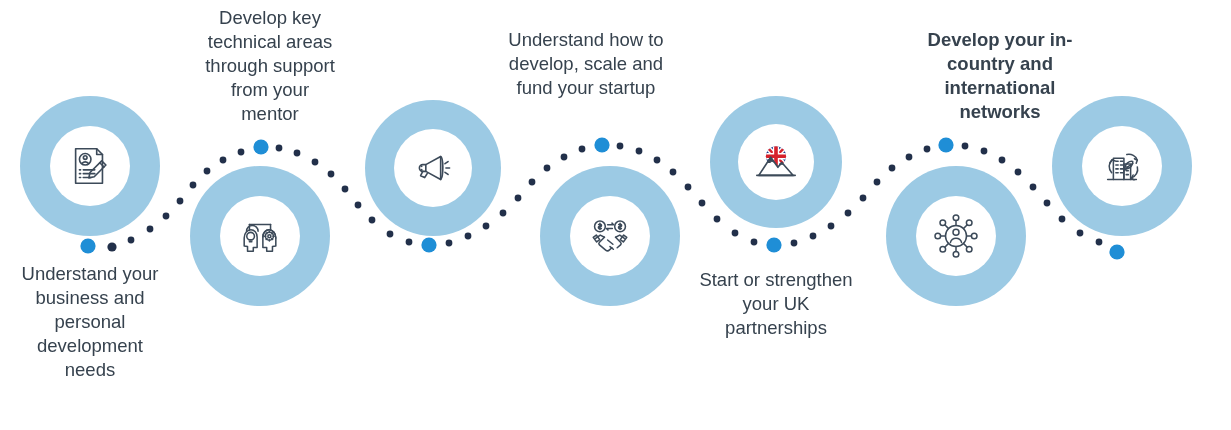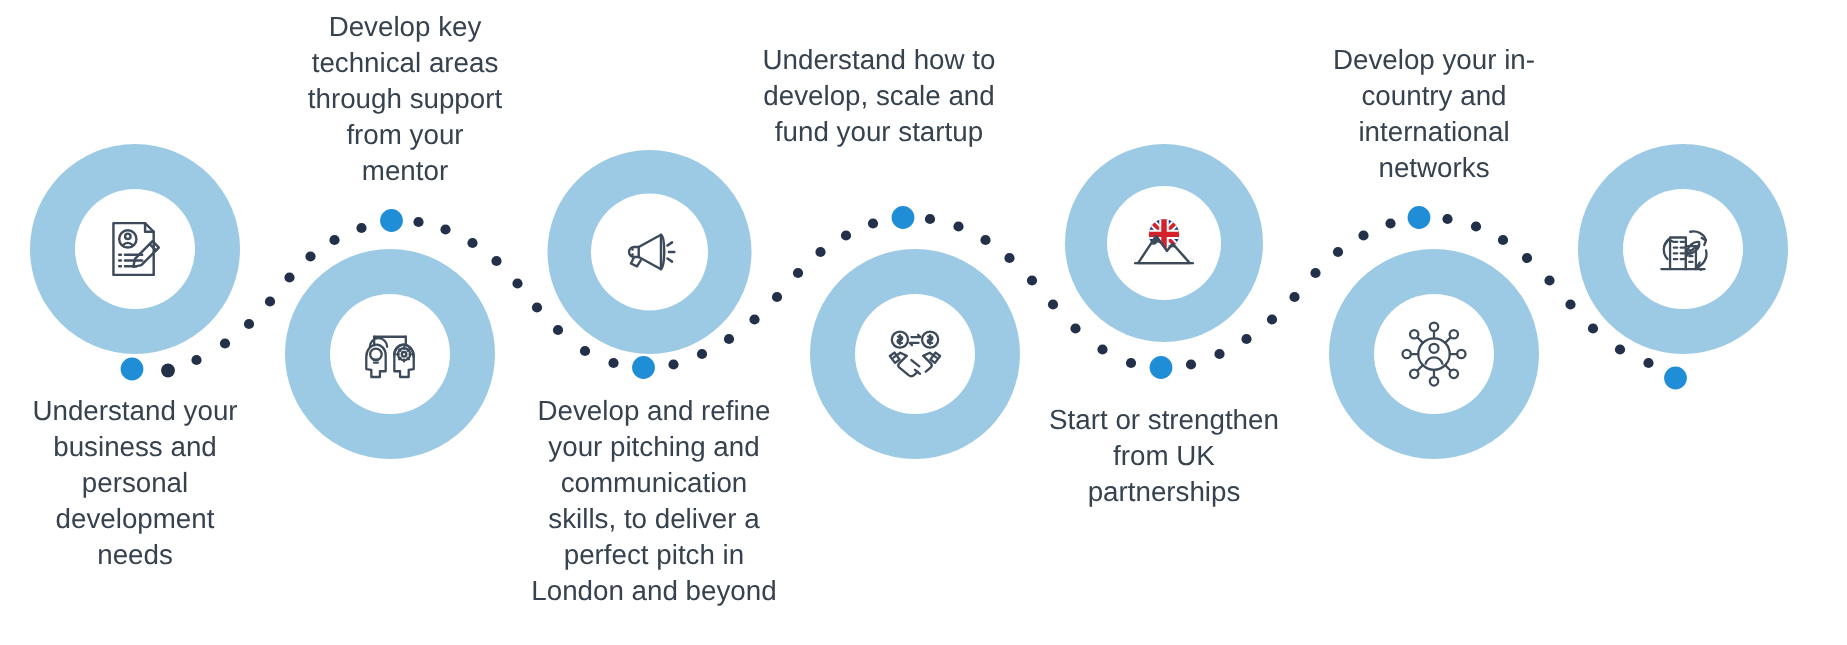--- a/index.html
+++ b/index.html
@@ -167,26 +167,20 @@
         <path d="M32 12 L16.5 20.5 v7 L32 36 Z"></path>
         <path d="M32 12 c3 1.5 3 21 0 24"></path>
         <path d="M16.5 20.5 h-3.2 a3.2 3.2 0 0 0 0 7 h3.2"></path>
         <path d="M13.3 27.5 l-2.2 4.5 4.2 2 2.6 -4.2"></path>
         <circle cx="12.2" cy="22.2" r="0.9" fill="#3c4a59" stroke="none"></circle>
         <circle cx="12.2" cy="25.8" r="0.9" fill="#3c4a59" stroke="none"></circle>
         <path d="M36.5 19.5 l3.2 -2.2M37.5 24 h3.8M36.5 28.5 l3.2 2.2"></path>
       </svg>
     </div>
   </div>
-  <div class="caption" style="left:338px;top:262px;width:196px;">Develop and refine
-your pitching and
-communication
-skills, to deliver a
-perfect pitch in
-London and beyond</div>
 
   <div class="node" style="left:540px;top:166px;width:140px;height:140px;">
     <div class="inner" style="width:80px;height:80px;">
       <svg width="46" height="46" viewBox="0 0 48 48" fill="none" stroke="#3c4a59" stroke-width="1.6" stroke-linecap="round" stroke-linejoin="round">
         <circle cx="13.5" cy="14" r="5.6"></circle>
         <path d="M13.5 10.8 v6.4M12.1 11.9 h2.4a1.3 1.3 0 0 1 0 2.2h-2a1.3 1.3 0 0 0 0 2.2h2.4"></path>
         <circle cx="34.5" cy="14" r="5.6"></circle>
         <path d="M34.5 10.8 v6.4M33.1 11.9 h2.4a1.3 1.3 0 0 1 0 2.2h-2a1.3 1.3 0 0 0 0 2.2h2.4"></path>
         <path d="M21.5 12.2 h6.2 l-1.6 -1.6M26.5 16.2 h-6.2 l1.6 1.6"></path>
         <path d="M9 26.5 l4.8 -3.4 4.4 2.2"></path>
@@ -222,21 +216,21 @@
         <g fill="none" stroke="#3c4a59" stroke-width="1.7" stroke-linecap="round" stroke-linejoin="round">
           <path d="M6 38 L18.5 19 L26 29.5 L30 24.5 L42 38 Z" fill="#ffffff"></path>
           <path d="M15 24.5 l3.5 -5.5 3.5 5 -2.5 -1 -2 1.6 z" fill="#3c4a59" stroke-width="1.1"></path>
           <path d="M27.8 27 l2.2 -2.5 2 2.2 -1.8 -0.5 z" fill="#3c4a59" stroke-width="1.1"></path>
           <path d="M4 38 h40"></path>
         </g>
       </svg>
     </div>
   </div>
   <div class="caption" style="left:678px;top:268px;width:196px;">Start or strengthen
-from UK
+your UK
 partnerships</div>
 
   <div class="node" style="left:886px;top:166px;width:140px;height:140px;">
     <div class="inner" style="width:80px;height:80px;">
       <svg width="48" height="48" viewBox="0 0 48 48" fill="none" stroke="#3c4a59" stroke-width="1.5" stroke-linecap="round" stroke-linejoin="round">
         <circle cx="24" cy="24" r="10.5"></circle>
         <path d="M24 13.5 v-5M24 34.5 v5M13.5 24 h-5M34.5 24 h5
                  M16.6 16.6 l-3.6 -3.6M31.4 16.6 l3.6 -3.6M16.6 31.4 l-3.6 3.6M31.4 31.4 l3.6 3.6"></path>
         <circle cx="24" cy="5.8" r="2.8"></circle>
         <circle cx="24" cy="42.2" r="2.8"></circle>
@@ -244,21 +238,21 @@
         <circle cx="42.2" cy="24" r="2.8"></circle>
         <circle cx="10.8" cy="10.8" r="2.8"></circle>
         <circle cx="37.2" cy="10.8" r="2.8"></circle>
         <circle cx="10.8" cy="37.2" r="2.8"></circle>
         <circle cx="37.2" cy="37.2" r="2.8"></circle>
         <circle cx="24" cy="20.2" r="3"></circle>
         <path d="M18.4 30.5 a5.8 5.8 0 0 1 11.2 0"></path>
       </svg>
     </div>
   </div>
-  <div class="caption" style="left:858px;top:28px;width:196px;">Develop your in-
+  <div class="caption" style="left:902px;top:28px;width:196px;font-weight:bold;">Develop your in-
 country and
 international
 networks</div>
 
   <div class="node" style="left:1052px;top:96px;width:140px;height:140px;">
     <div class="inner" style="width:80px;height:80px;">
       <svg width="46" height="46" viewBox="0 0 48 48" fill="none" stroke="#3c4a59" stroke-width="1.6" stroke-linecap="round" stroke-linejoin="round">
         <path d="M15 38 V16 h11 v22"></path>
         <path d="M26 38 V22 h7 v16"></path>
         <path d="M17.6 19 h2.4M22.4 19 h2.4M17.6 23 h2.4M22.4 23 h2.4M17.6 27 h2.4M22.4 27 h2.4M17.6 31 h2.4M22.4 31 h2.4"></path>

